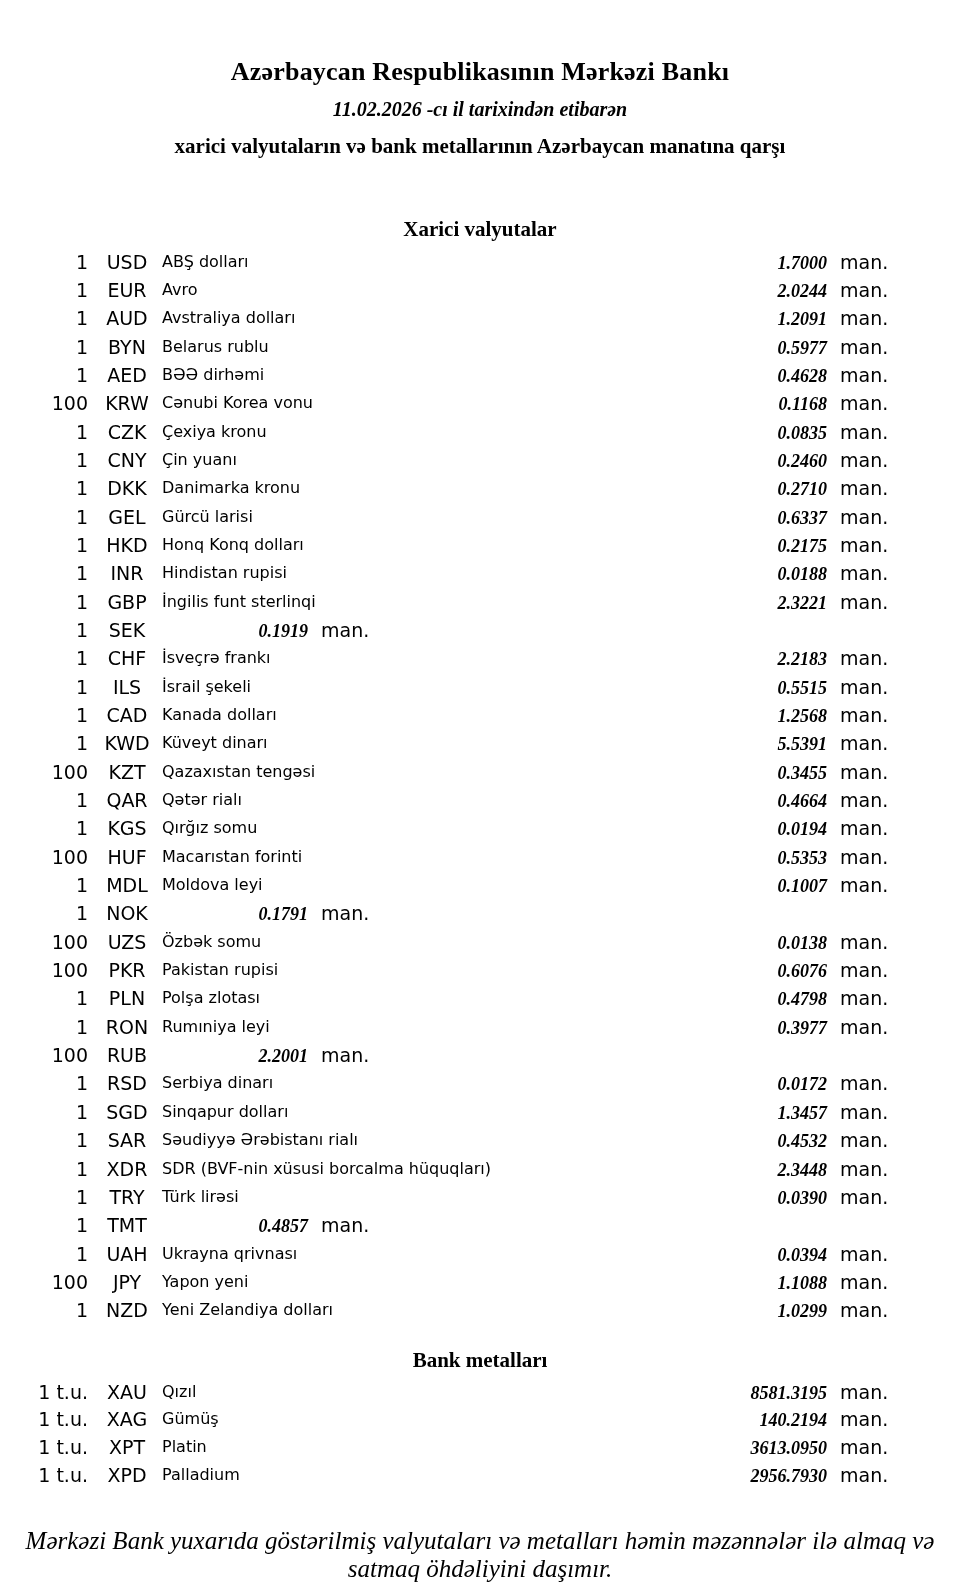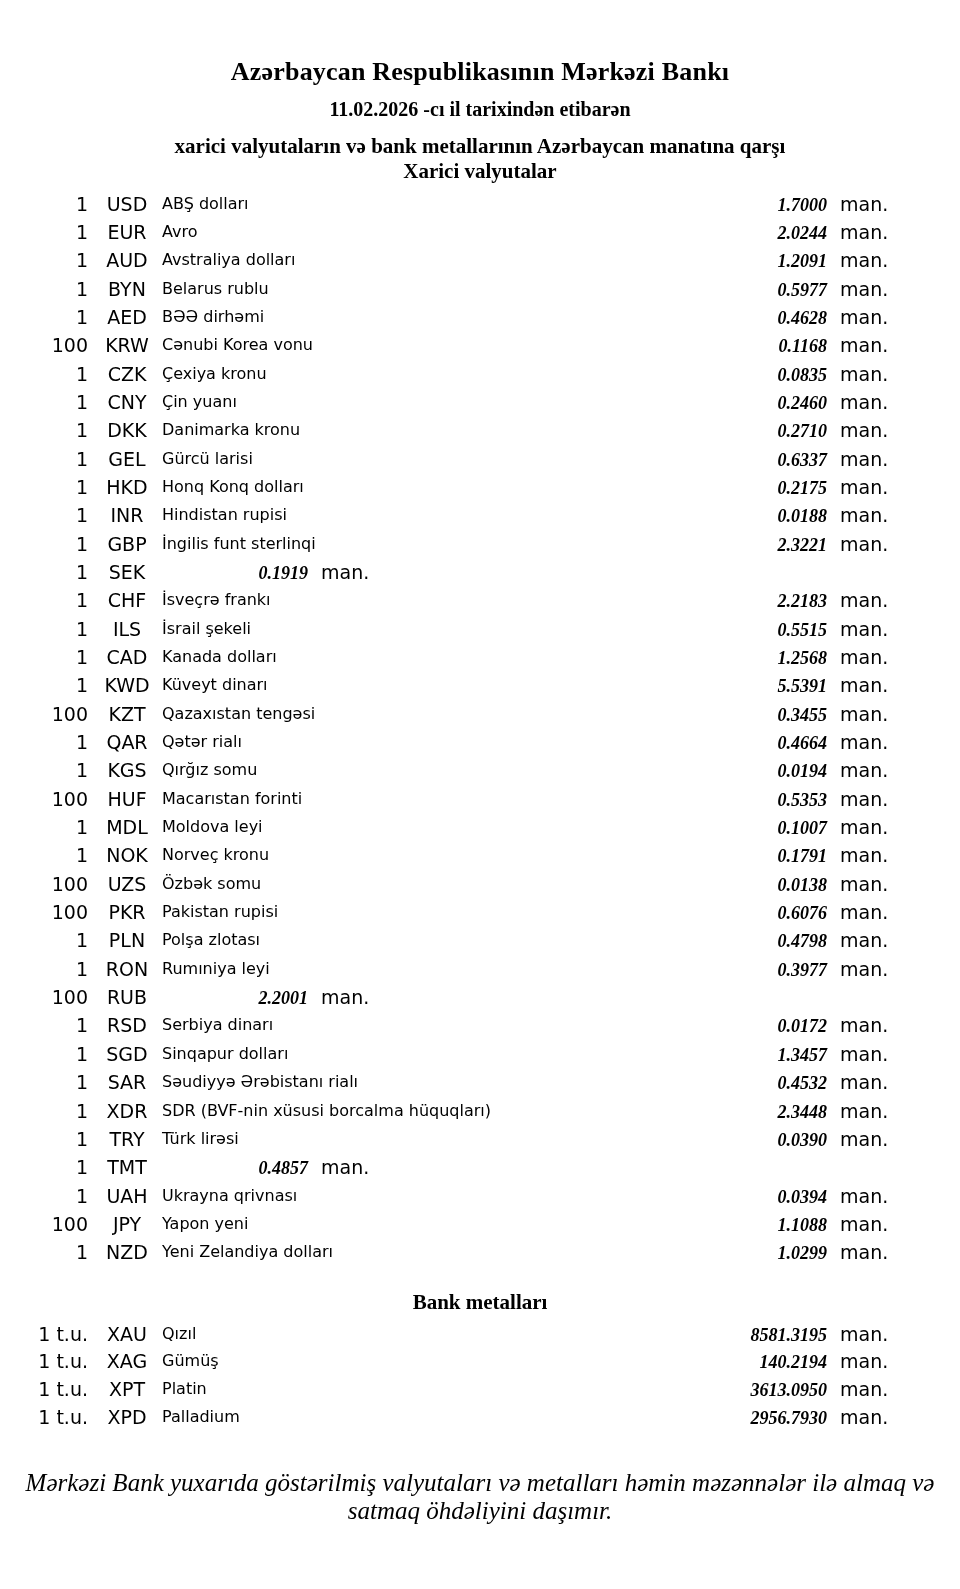--- a/index.html
+++ b/index.html
@@ -26,35 +26,36 @@
     font-size: 26px;
     line-height: 1.25;
     letter-spacing: 0.2px;
   }
   .doc-dateline {
     margin-top: 9px;
     text-align: center;
     font-family: "Liberation Serif", serif;
     font-weight: 700;
     font-size: 20px;
+    font-style: italic;
   }
   .doc-subtitle {
     margin-top: 13px;
     text-align: center;
     font-family: "Liberation Serif", serif;
     font-weight: 700;
     font-size: 21px;
   }
   .section-title {
     text-align: center;
     font-family: "Liberation Serif", serif;
     font-weight: 700;
     font-size: 21px;
   }
-  .section-title.currencies { }
+  .section-title.currencies { margin-top: 58px; }
   .section-title.metals { margin-top: 20px; }
   .rows { margin-top: 9px; }
   .rows.metal-rows { margin-top: 8px; }
   .rate-row {
     display: flex;
     align-items: baseline;
     height: 28.35px;
     padding-right: 70px;
     white-space: nowrap;
   }
@@ -294,21 +295,20 @@
     <span class="cell-qty">1</span>
     <span class="cell-code">MDL</span>
     <span class="cell-name">Moldova leyi</span>
     <span class="cell-rate">0.1007</span>
     <span class="cell-unit">man.</span>
   </div>
 
   <div class="rate-row">
     <span class="cell-qty">1</span>
     <span class="cell-code">NOK</span>
-    <span class="cell-name">Norveç kronu</span>
     <span class="cell-rate">0.1791</span>
     <span class="cell-unit">man.</span>
   </div>
 
   <div class="rate-row">
     <span class="cell-qty">100</span>
     <span class="cell-code">UZS</span>
     <span class="cell-name">Özbək somu</span>
     <span class="cell-rate">0.0138</span>
     <span class="cell-unit">man.</span>

